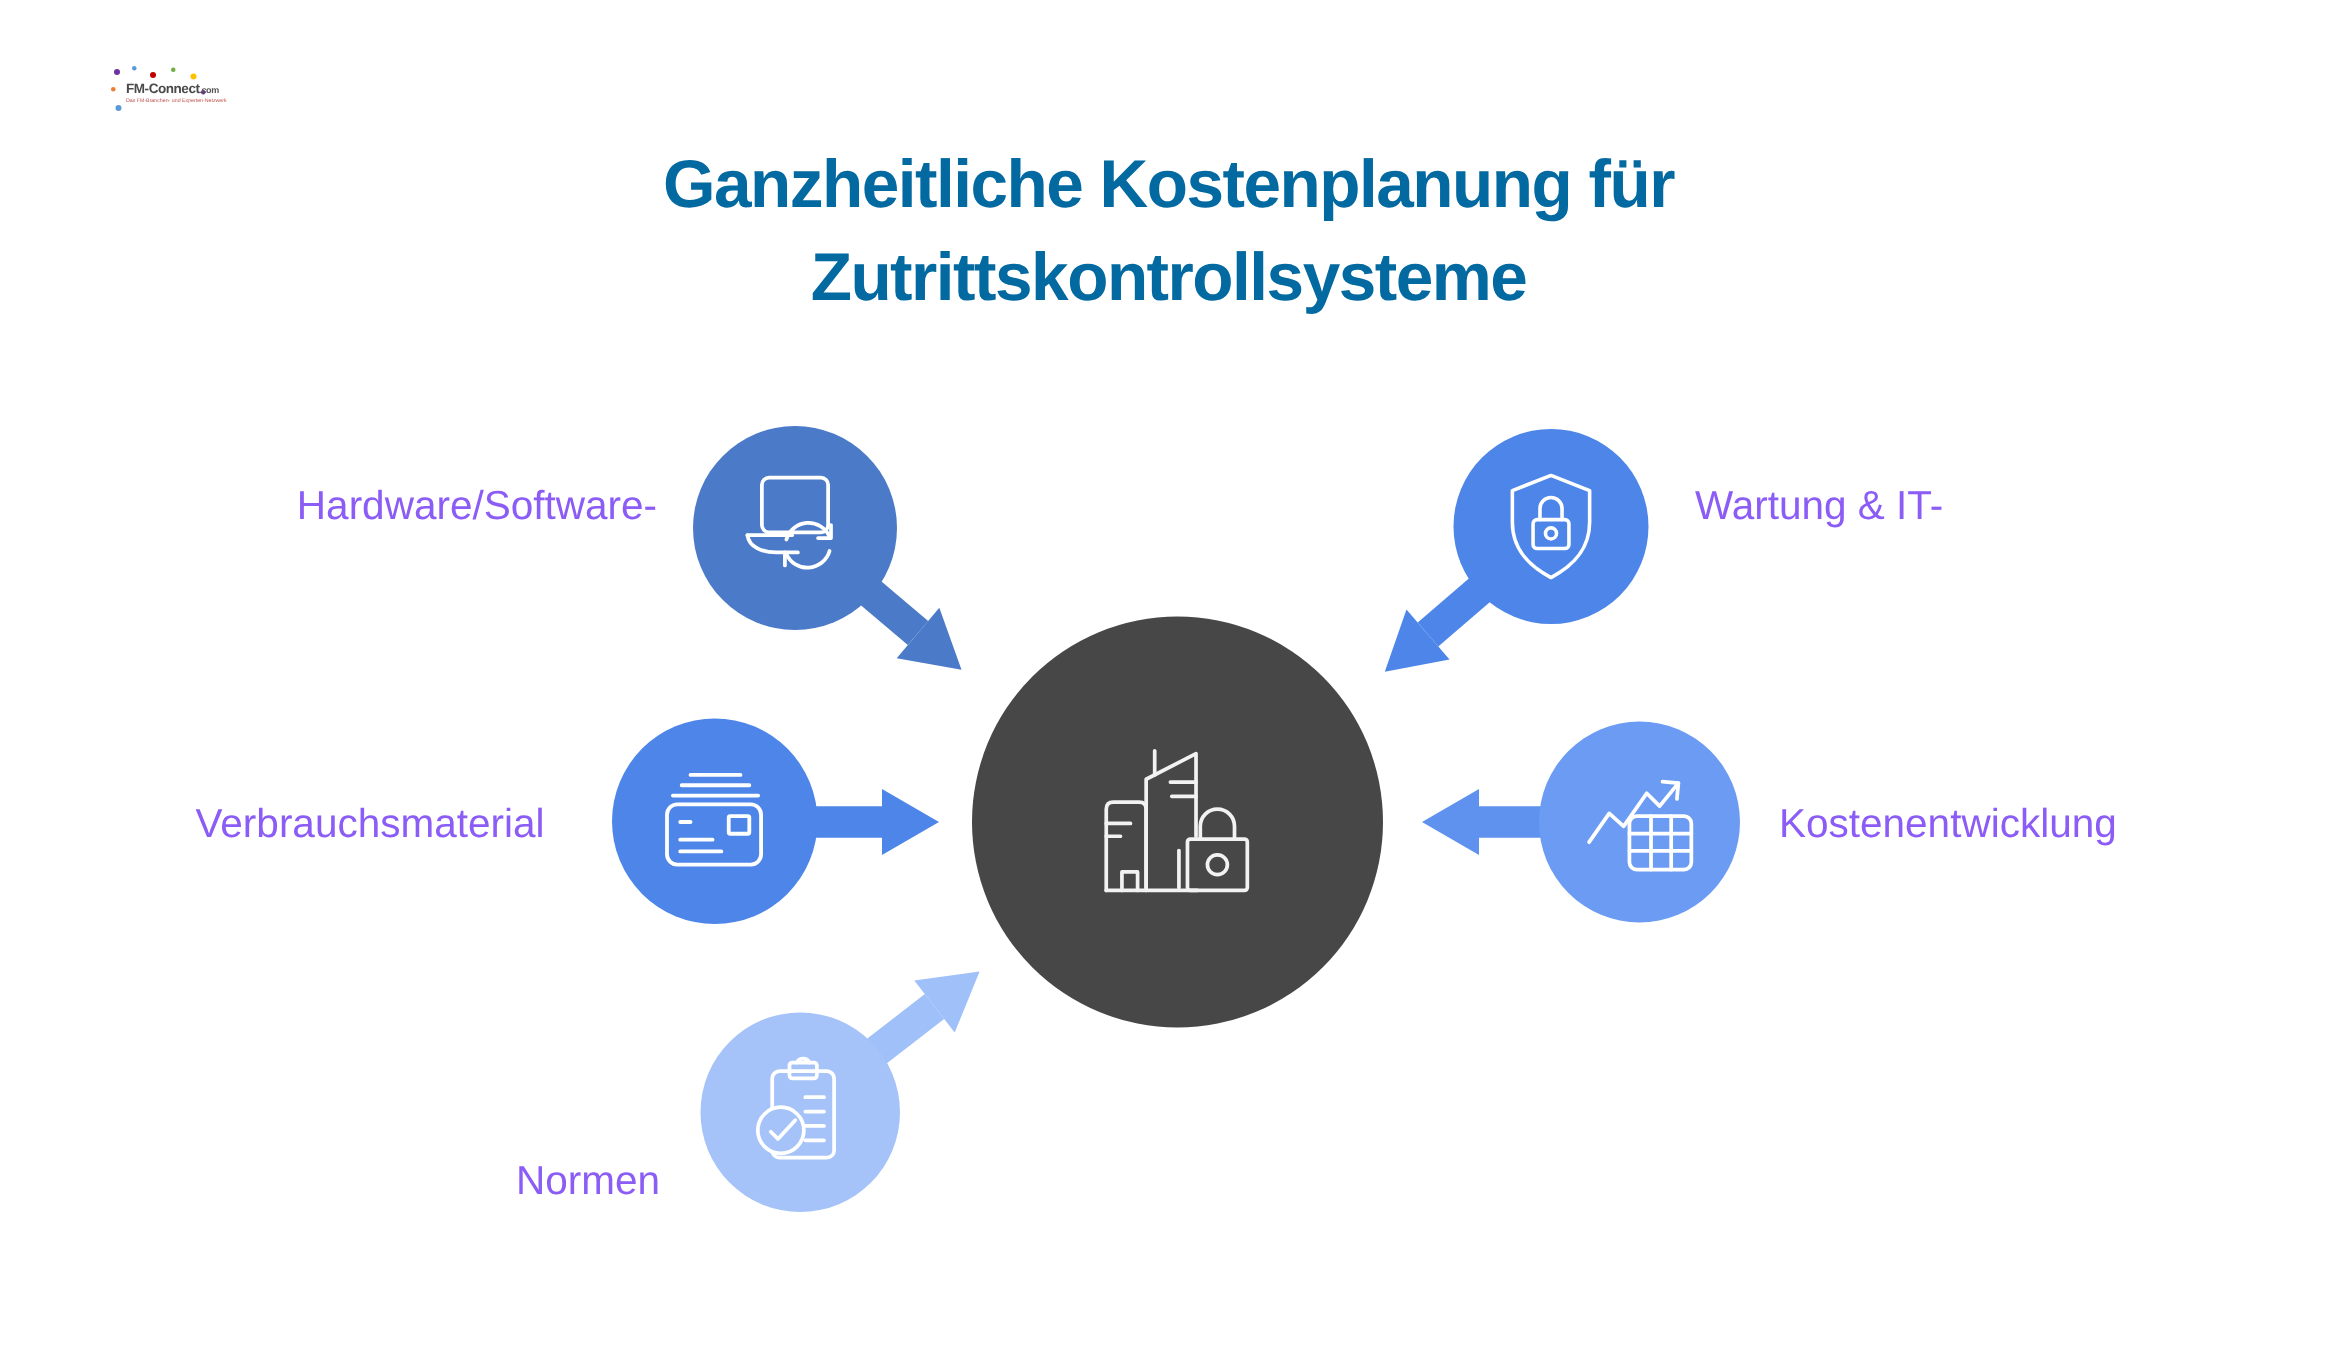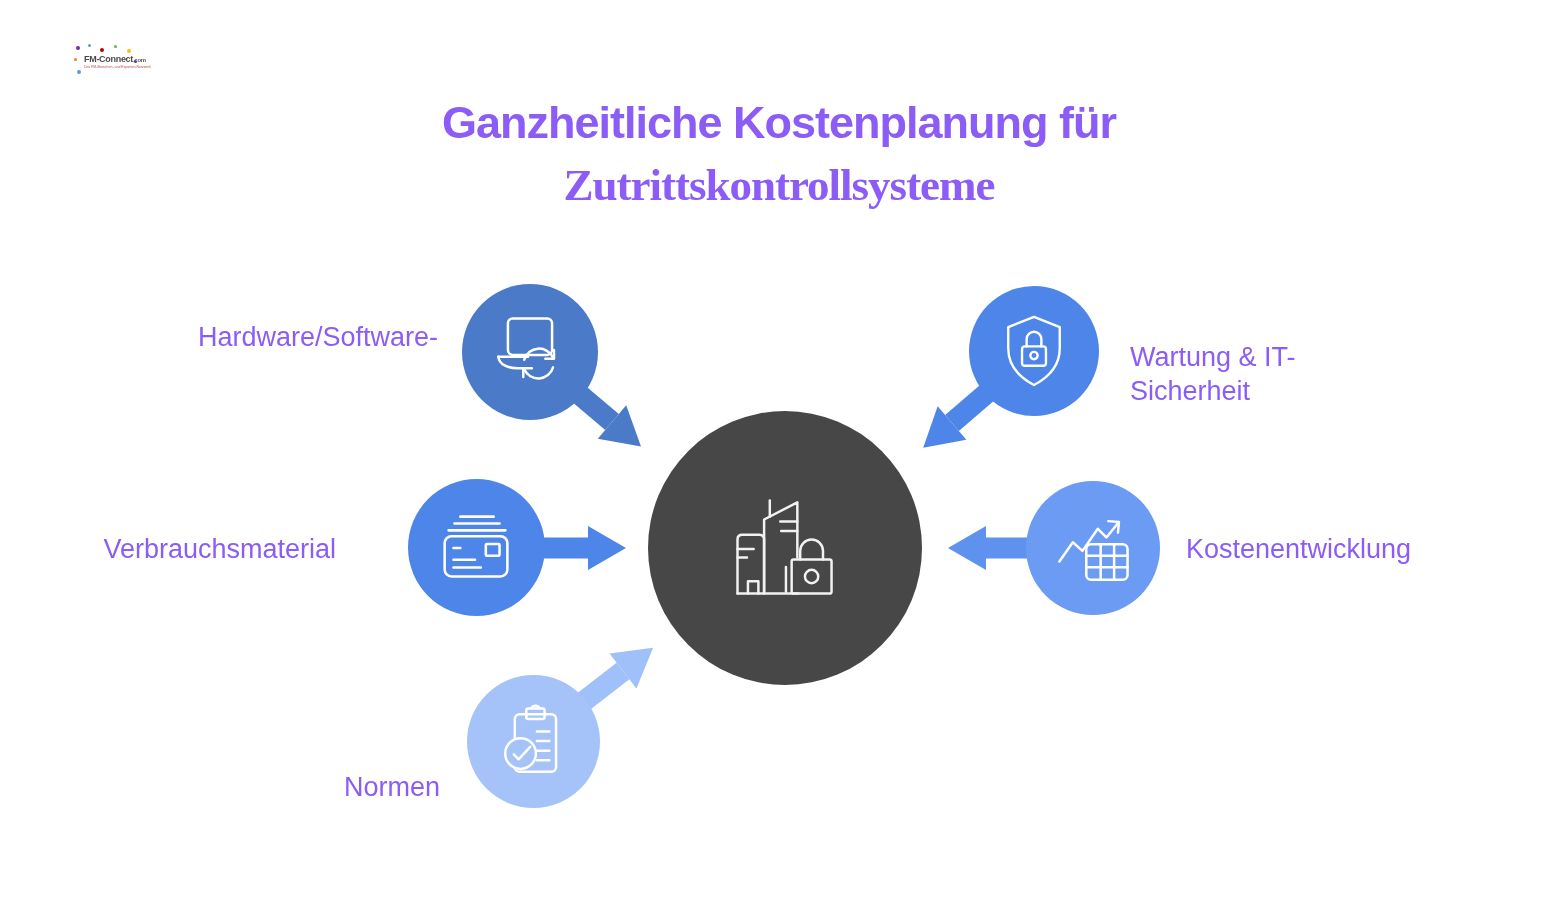--- a/index.html
+++ b/index.html
@@ -9,37 +9,37 @@
   }
   
   .logo{position:absolute;left:74px;top:44px;width:70px;height:40px;}
   .logo-text{position:absolute;left:10px;top:10px;font-weight:bold;font-size:9px;color:#4a4a4a;white-space:nowrap;letter-spacing:-0.3px;}
   .logo-text .tld{font-size:6px;color:#555;}
   .logo-tagline{position:absolute;left:10px;top:21px;font-size:3.5px;color:#c0504d;white-space:nowrap;}
   .dot{position:absolute;border-radius:50%;}
   
   .title{
     position:absolute;left:0;top:92px;width:100%;text-align:center;
-    font-weight:bold;color:#8b5cf6;font-size:45px;line-height:62px;letter-spacing:-1px;
+    font-weight:bold;color:#0369a1;font-size:45px;line-height:62px;letter-spacing:-1px;
   }
   
   .arrows{position:absolute;left:0;top:0;z-index:1;}
   
   .node-circle{position:absolute;border-radius:50%;display:flex;align-items:center;justify-content:center;z-index:2;}
   .c-center   {left:648px;top:411px;width:274px;height:274px;background:#474747;}
   .c-hardware {left:462px;top:284px;width:136px;height:136px;background:#4b7ac8;}
   .c-wartung  {left:969px;top:286px;width:130px;height:130px;background:#4d86e8;}
   .c-verbrauch{left:408px;top:479px;width:137px;height:137px;background:#4d86e8;}
   .c-kosten   {left:1026px;top:481px;width:134px;height:134px;background:#6b9bf2;}
   .c-normen   {left:467px;top:675px;width:133px;height:133px;background:#a5c3f8;}
   
   .node-label{position:absolute;z-index:3;font-size:27px;line-height:34px;color:#8b5cf6;}
   .l-hardware {right:1120px;top:320px;text-align:right;}
-  .l-wartung  {left:1130px;top:320px;text-align:left;margin-top:20px;}
-  .l-verbrauch{right:1222px;top:532px;text-align:center;white-space:nowrap;}
+  .l-wartung  {left:1130px;top:320px;text-align:left;}
+  .l-verbrauch{right:1195px;top:532px;text-align:center;white-space:nowrap;}
   .l-kosten   {left:1186px;top:532px;text-align:right;white-space:nowrap;}
   .l-normen   {right:1118px;top:727px;text-align:right;white-space:nowrap;margin-top:43px;}
   .node-label span{display:block;}
 </style>
 </head>
 <body>
 
 <div class="logo">
   <span class="dot" style="left:2px;top:2px;width:4px;height:4px;background:#7030a0;"></span>
   <span class="dot" style="left:14px;top:0px;width:3px;height:3px;background:#5b9bd5;"></span>
@@ -48,21 +48,21 @@
   <span class="dot" style="left:53px;top:5px;width:4px;height:4px;background:#ffc000;"></span>
   <span class="dot" style="left:0px;top:14px;width:3px;height:3px;background:#ed7d31;"></span>
   <span class="dot" style="left:3px;top:26px;width:4px;height:4px;background:#5b9bd5;"></span>
   <span class="dot" style="left:60px;top:16px;width:3px;height:3px;background:#7030a0;"></span>
   <span class="logo-text"><span>FM-Connect</span><span class="tld">.com</span></span>
   <span class="logo-tagline">Das FM-Branchen- und Experten-Netzwerk</span>
 </div>
 
 <div class="title">
   <span style="display:block;">Ganzheitliche Kostenplanung für</span>
-  <span style="display:block;font-family:Liberation Serif, serif;">Zutrittskontrollsysteme</span>
+  <span style="display:block;">Zutrittskontrollsysteme</span>
 </div>
 
 <svg class="arrows" width="1558" height="902">
   <defs>
     <marker id="ah-hardware" markerUnits="userSpaceOnUse" markerWidth="44" markerHeight="48" refX="2" refY="24" orient="auto">
       <path d="M2,2 L40,24 L2,46 Z" fill="#4b7ac8"></path>
     </marker>
     <marker id="ah-bright" markerUnits="userSpaceOnUse" markerWidth="44" markerHeight="48" refX="2" refY="24" orient="auto">
       <path d="M2,2 L40,24 L2,46 Z" fill="#4d86e8"></path>
     </marker>
@@ -124,21 +124,20 @@
     <g fill="none" stroke="#ffffff" stroke-width="2.6" stroke-linecap="round" stroke-linejoin="round">
       <path d="M50,13 l28,11 v23 c0,19 -11,31 -28,40 c-17,-9 -28,-21 -28,-40 v-23 Z"></path>
       <rect x="37" y="45" width="26" height="21" rx="3"></rect>
       <path d="M42,45 v-8 a8,8 0 0 1 16,0 v8"></path>
       <circle cx="50" cy="55" r="4"></circle>
     </g>
   </svg>
 </div>
 <div class="node-label l-wartung">
   <span>Wartung &amp; IT-</span>
-  <span>Sicherheit</span>
 </div>
 
 <div class="node-circle c-verbrauch">
   <svg viewBox="0 0 100 100" width="98" height="98">
     <g fill="none" stroke="#ffffff" stroke-width="2.6" stroke-linecap="round" stroke-linejoin="round">
       <path d="M33,18 h34 M27,25 h46 M21,32 h58"></path>
       <rect x="17" y="38" width="64" height="41" rx="7"></rect>
       <path d="M26,50 h7"></path>
       <rect x="59" y="46" width="14" height="12" rx="1"></rect>
       <path d="M26,62 h22 M26,70 h28"></path>

